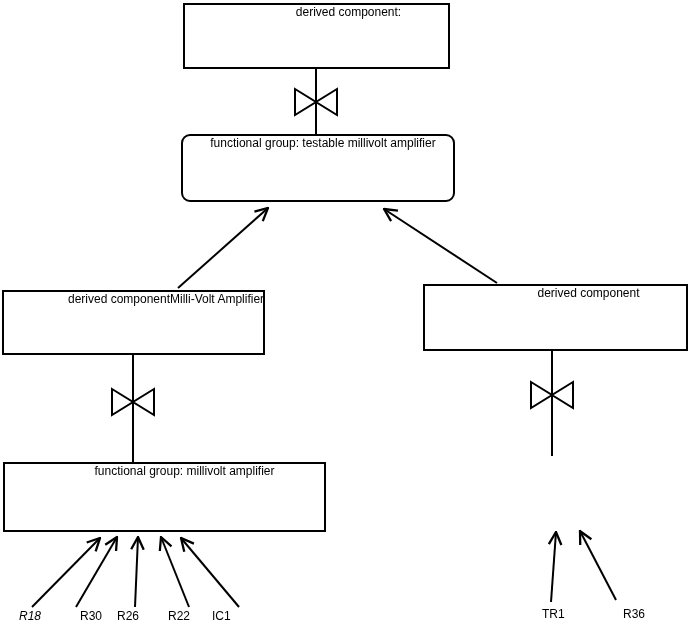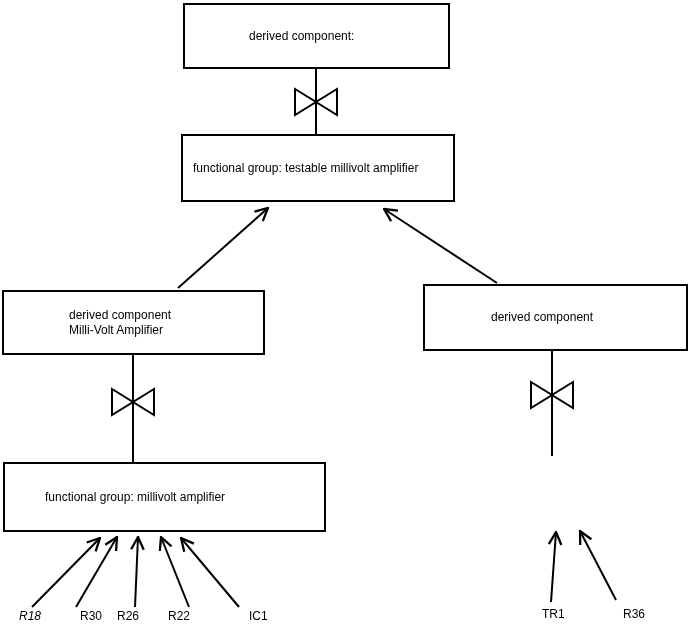--- a/index.html
+++ b/index.html
@@ -16,21 +16,21 @@
     font-size: 12px;
     color: #000000;
     overflow: hidden;
   }
   .box {
     position: absolute;
     box-sizing: border-box;
     border: 2px solid #000000;
     background: #ffffff;
     display: flex;
-    flex-direction: column;
+    flex-direction: row;
     justify-content: center;
   }
   .box .line {
     line-height: 15px;
     white-space: nowrap;
   }
   .leaf {
     position: absolute;
     white-space: nowrap;
     line-height: 14px;
@@ -44,21 +44,21 @@
 </style>
 </head>
 <body>
 
 <div class="canvas">
 
   <div class="box" style="left:183px; top:3px; width:267px; height:66px; padding-left:64px;">
     <div class="line">derived component:</div>
   </div>
 
-  <div class="box" style="left:181px; top:134px; width:274px; height:68px; padding-left:10px;">
+  <div class="box" style="left:181px; top:134px; width:274px; height:68px; padding-left:10px;border-radius:9px;">
     <div class="line">functional group: testable millivolt amplifier</div>
   </div>
 
   <div class="box" style="left:2px; top:290px; width:263px; height:65px; padding-left:65px;">
     <div class="line">derived component</div>
     <div class="line">Milli-Volt Amplifier</div>
   </div>
 
   <div class="box" style="left:423px; top:284px; width:265px; height:67px; padding-left:66px;">
     <div class="line">derived component</div>
@@ -66,21 +66,21 @@
 
   <div class="box" style="left:3px; top:462px; width:323px; height:70px; padding-left:40px;">
     <div class="line">functional group: millivolt amplifier</div>
   </div>
 
 
   <div class="leaf" style="left:19px; top:609px;font-style:italic;">R18</div>
   <div class="leaf" style="left:80px; top:609px;">R30</div>
   <div class="leaf" style="left:117px; top:609px;">R26</div>
   <div class="leaf" style="left:168px; top:609px;">R22</div>
-  <div class="leaf" style="left:212px; top:609px;margin-left:37px;">IC1</div>
+  <div class="leaf" style="left:212px; top:609px;">IC1</div>
   <div class="leaf" style="left:542px; top:607px;">TR1</div>
   <div class="leaf" style="left:623px; top:607px;">R36</div>
 
   <svg class="overlay" width="698" height="631" viewBox="0 0 698 631">
     <defs>
       <marker id="arrowOpen" viewBox="0 0 14 14" refX="13" refY="7" markerWidth="16" markerHeight="16" markerUnits="userSpaceOnUse" orient="auto">
         <path d="M2,1.5 L13,7 L2,12.5" fill="none" stroke="#000000" stroke-width="2"></path>
       </marker>
     </defs>
 

